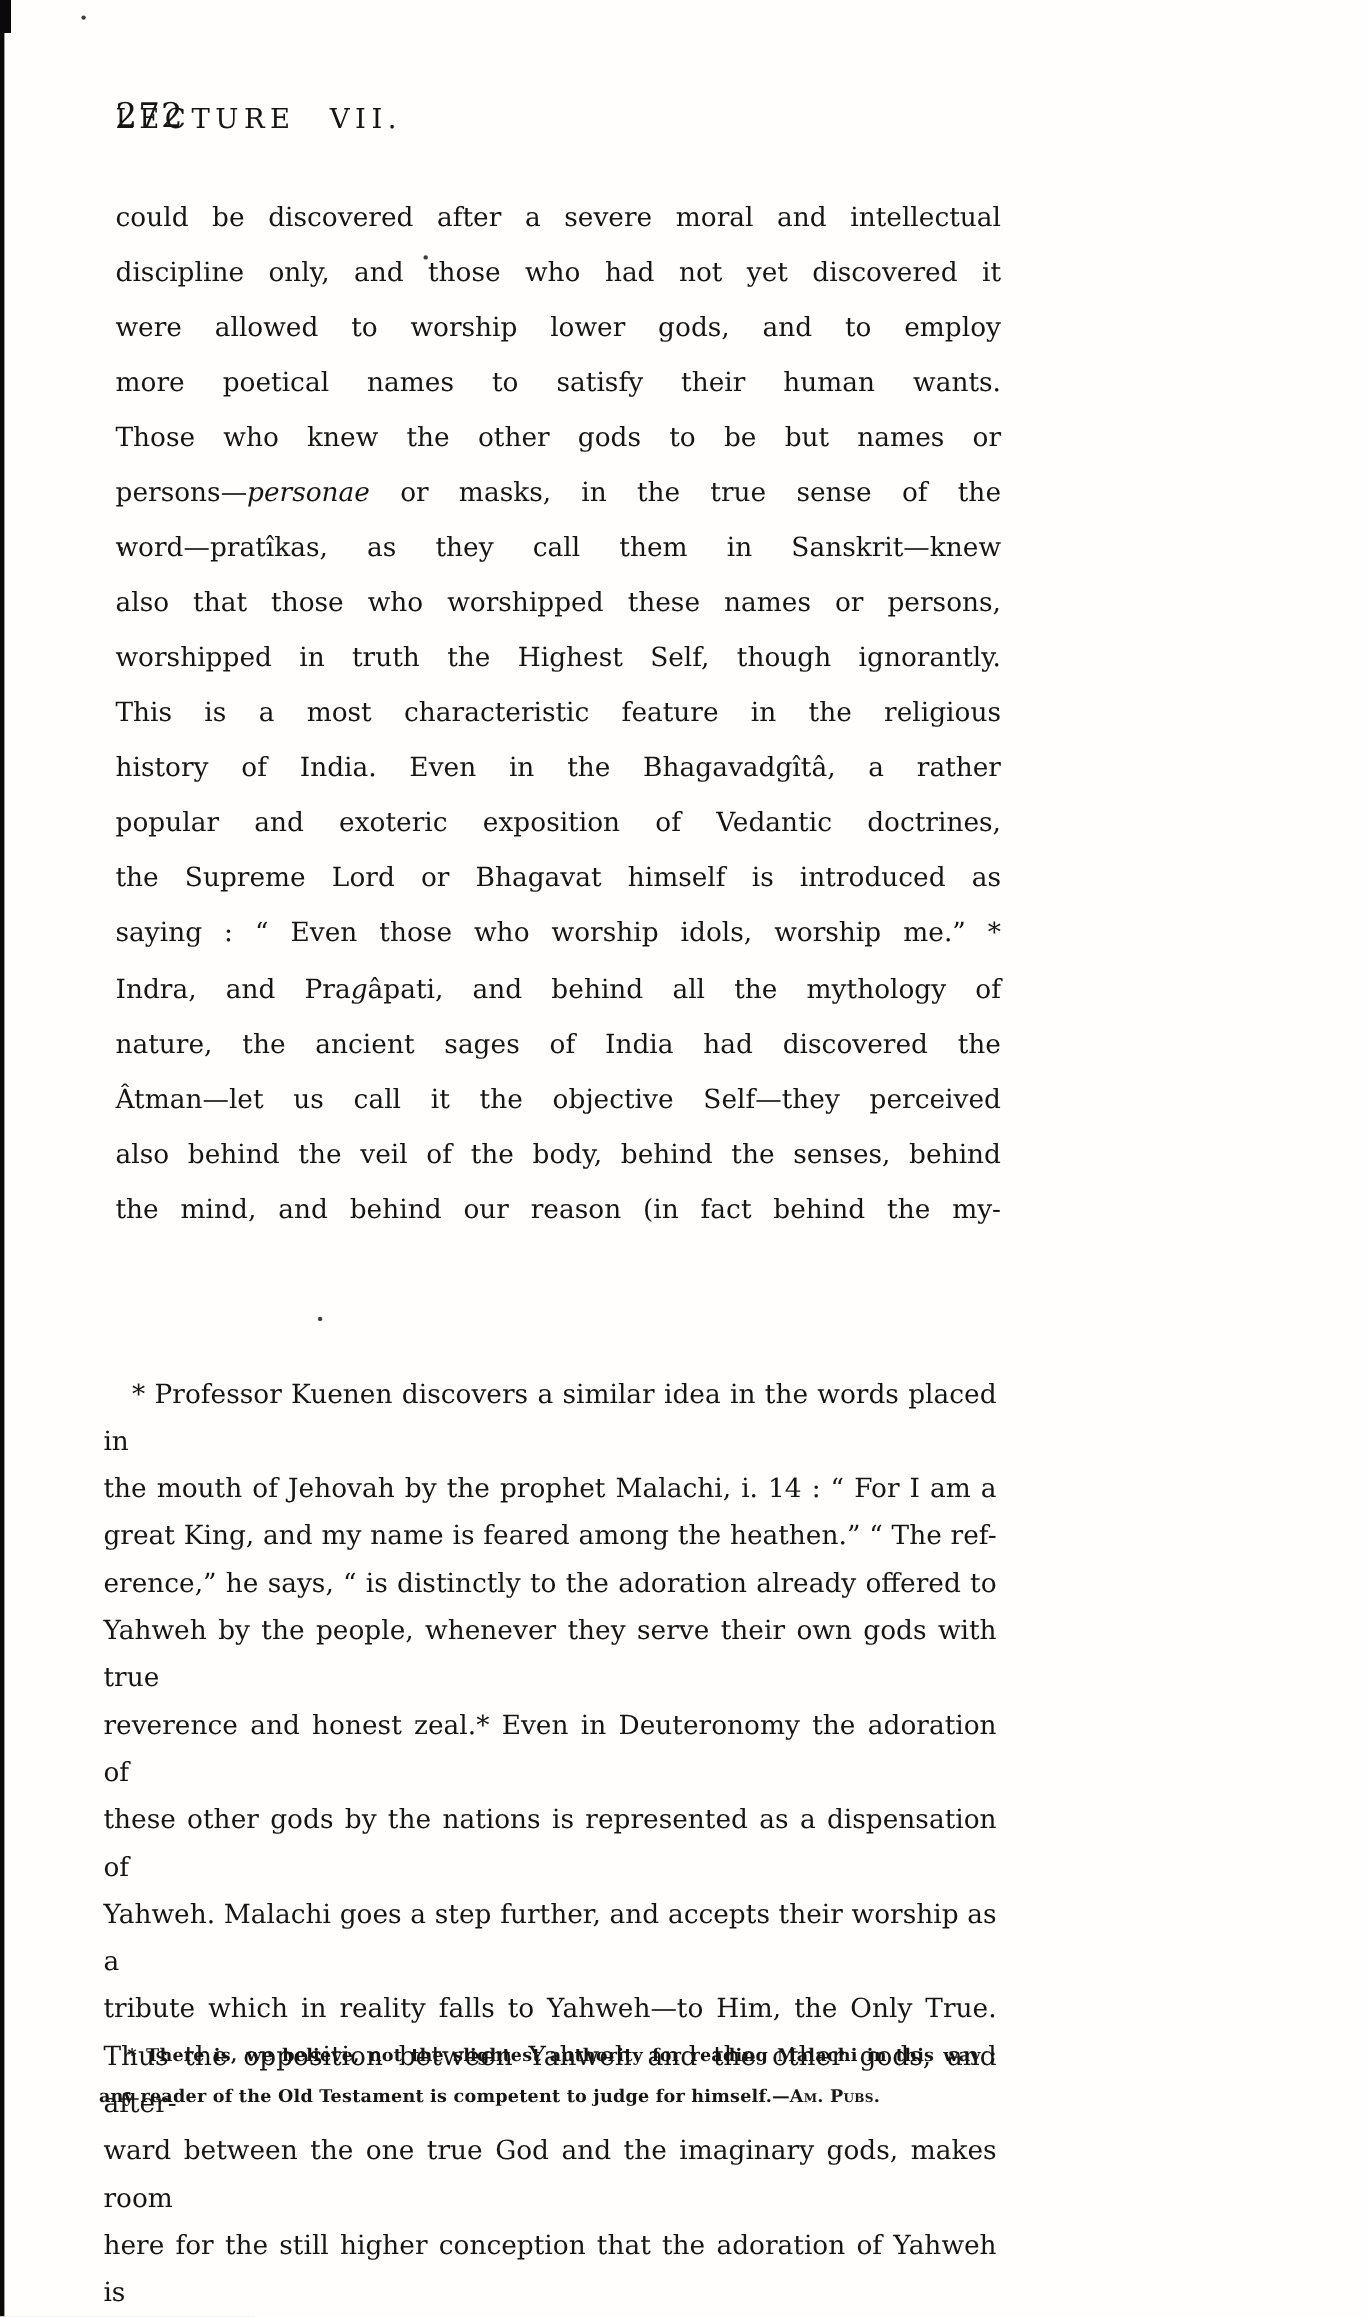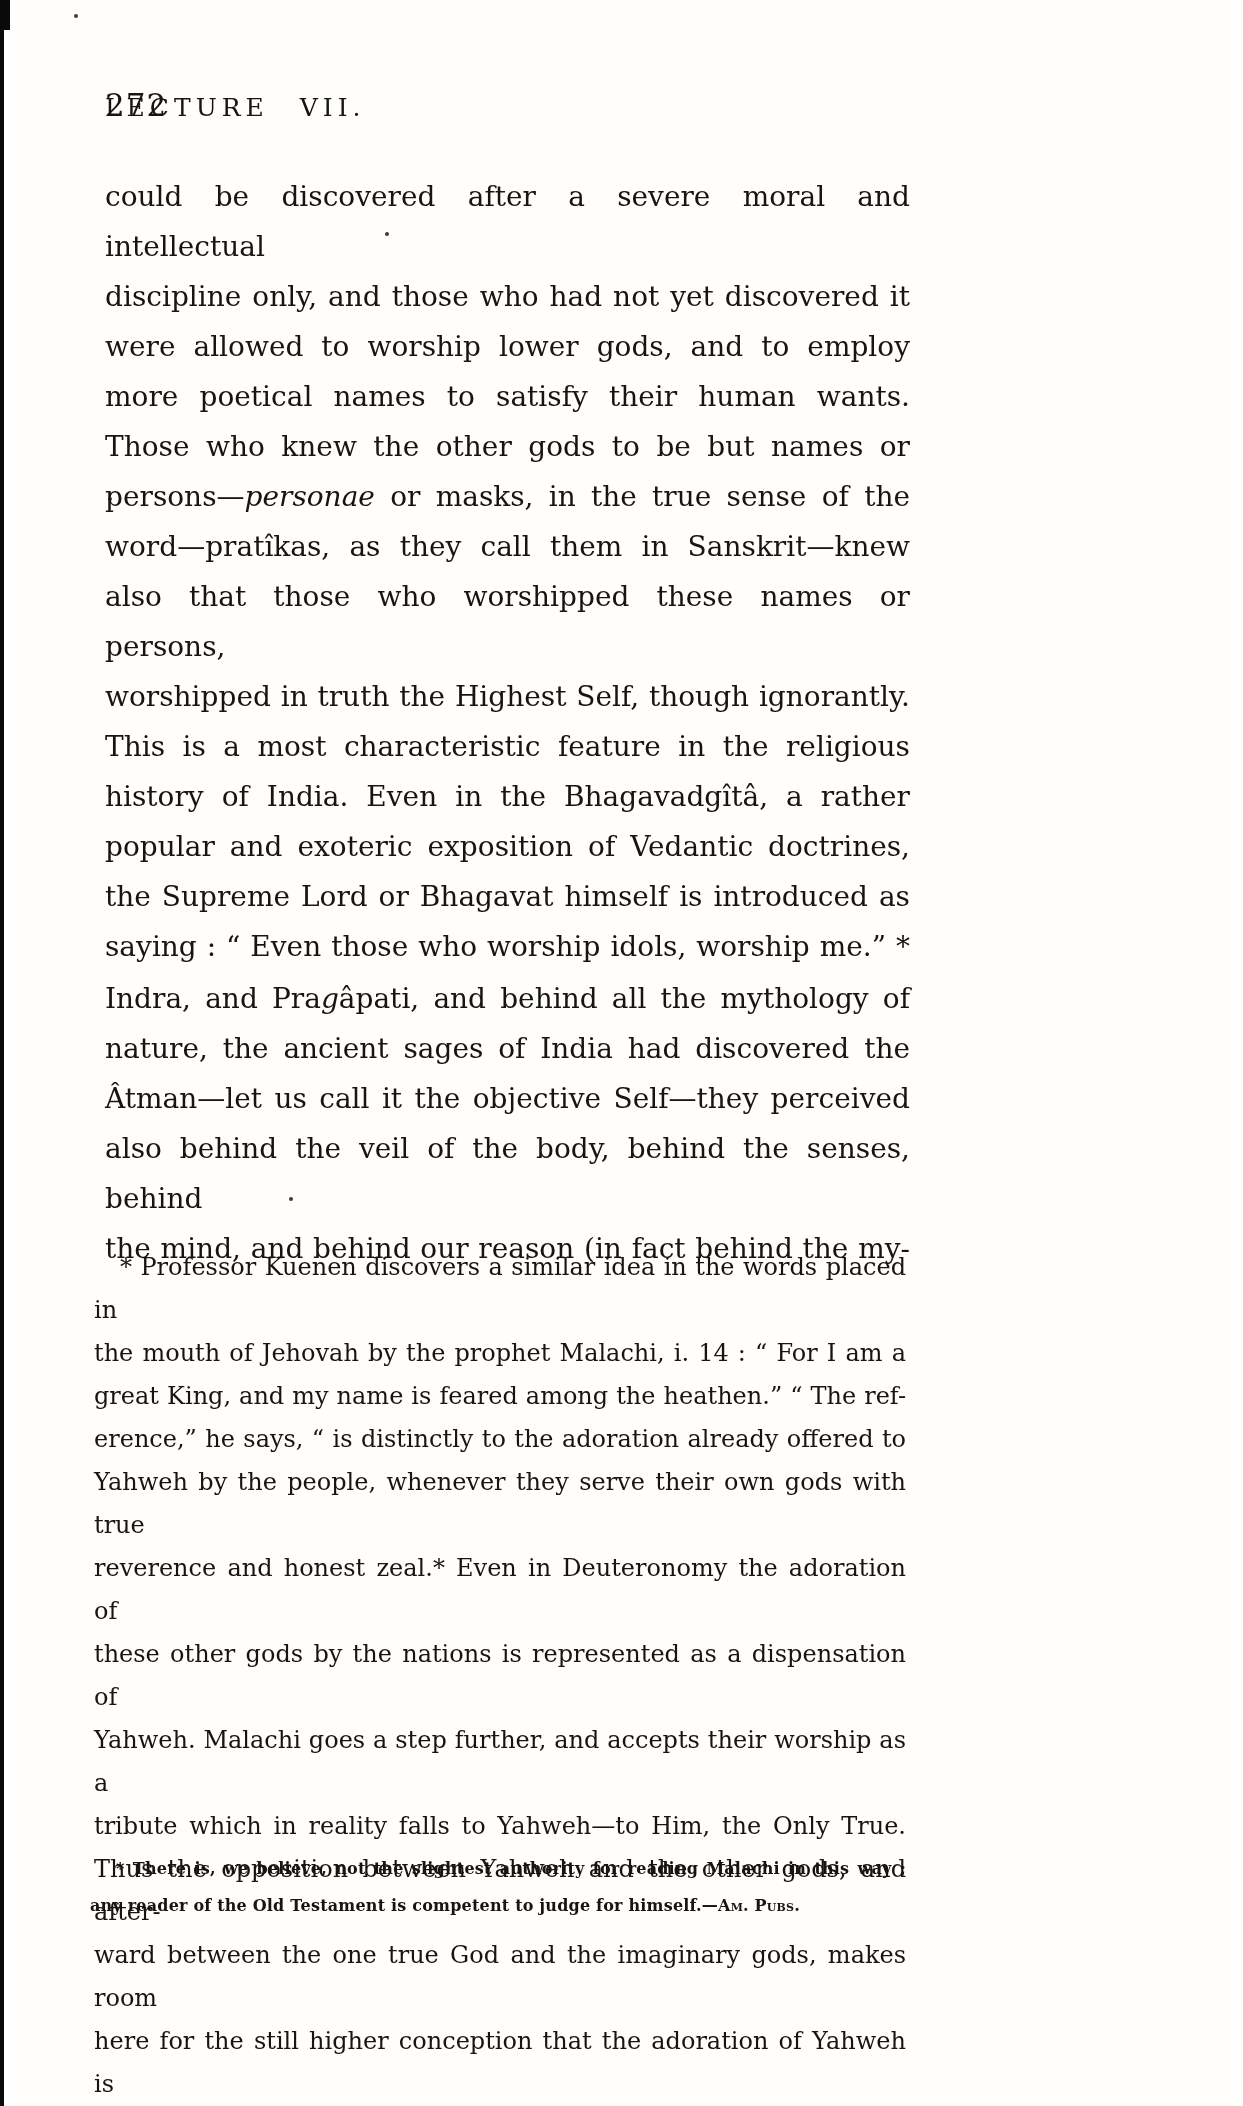--- a/index.html
+++ b/index.html
@@ -18,21 +18,21 @@
 
   .header-row{position:absolute;left:105px;top:46px;width:805px;height:46px;margin-top:39px;}
   .page-number{position:absolute;left:0;top:2px;font-size:31px;letter-spacing:1px;}
   .running-title{
     position:absolute;left:0;top:8px;width:100%;
     text-align:left;font-size:25px;letter-spacing:5px;word-spacing:18px;
   }
 
   .body-text{
     position:absolute;left:105px;top:172px;width:805px;
-    font-size:28px;line-height:50px;
+    font-size:24px;line-height:50px;
   }
   .footnote-1{
     position:absolute;left:94px;top:1246px;width:812px;
     font-size:24px;line-height:43px;
   }
   .footnote-2{
     position:absolute;left:90px;top:1850px;width:816px;
     font-size:16px;line-height:37px;font-weight:bold;letter-spacing:.2px;
   }
 

